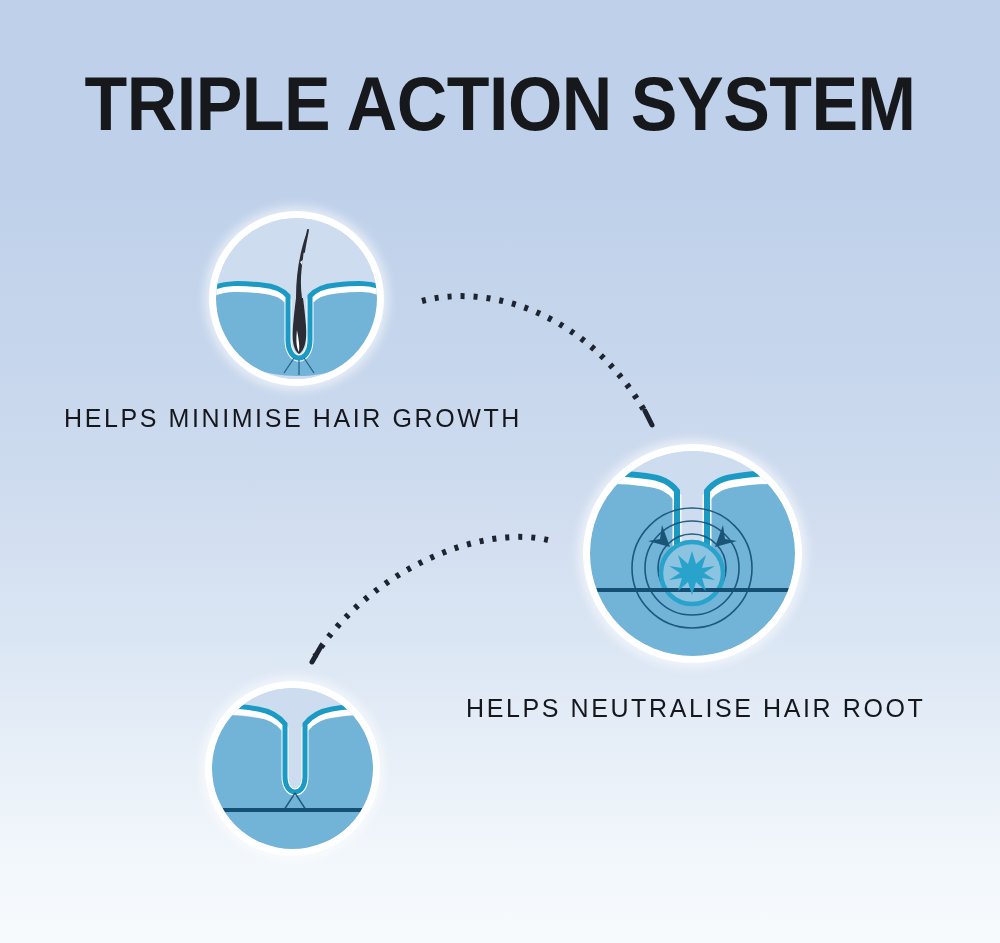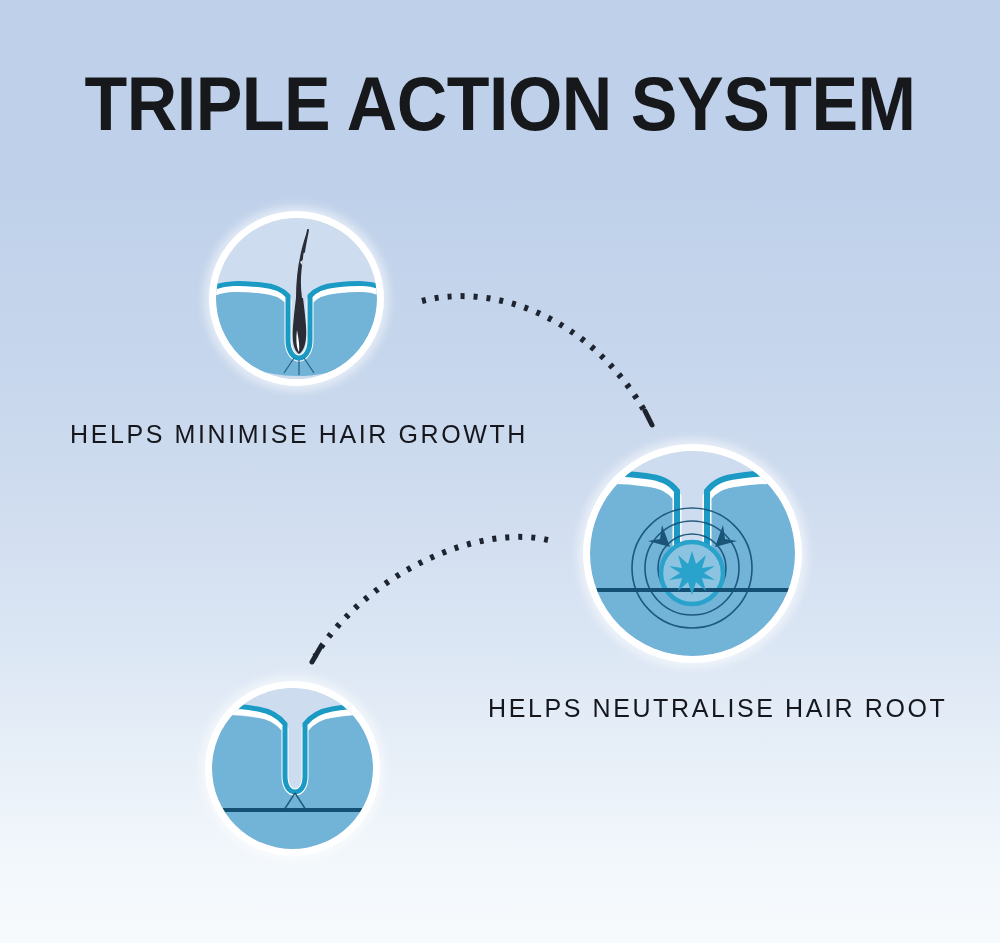--- a/index.html
+++ b/index.html
@@ -50,22 +50,22 @@
   
   .caption {
     position: absolute;
     font-family: "Liberation Sans", sans-serif;
     font-weight: 400;
     font-size: 25px;
     letter-spacing: 2.6px;
     color: #15171d;
     white-space: nowrap;
   }
-  .caption-1 { left: 70px;  top: 404px; margin-top: 16px; }
-  .caption-2 { left: 488px; top: 694px; }
+  .caption-1 { left: 64px;  top: 404px; }
+  .caption-2 { left: 466px; top: 694px; }
   .caption-3 { left: 88px;  top: 897px; }
 
   
   .badge {
     position: absolute;
     border-radius: 50%;
     background: #ffffff;
     box-shadow: 0 0 10px 5px rgba(255,255,255,0.55);
   }
   .badge-inner {

